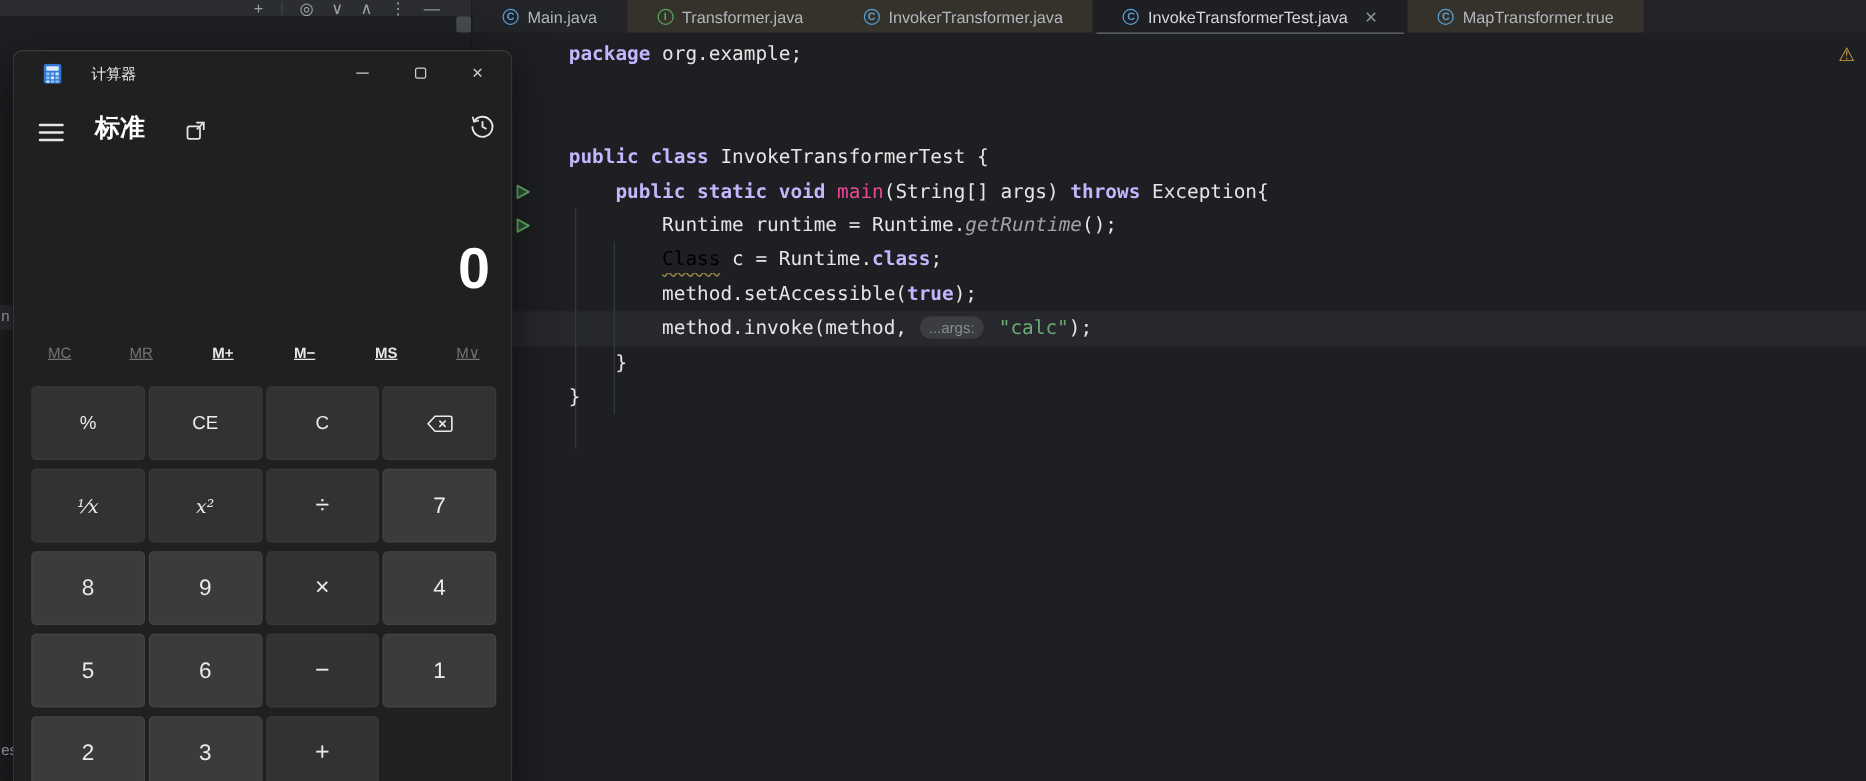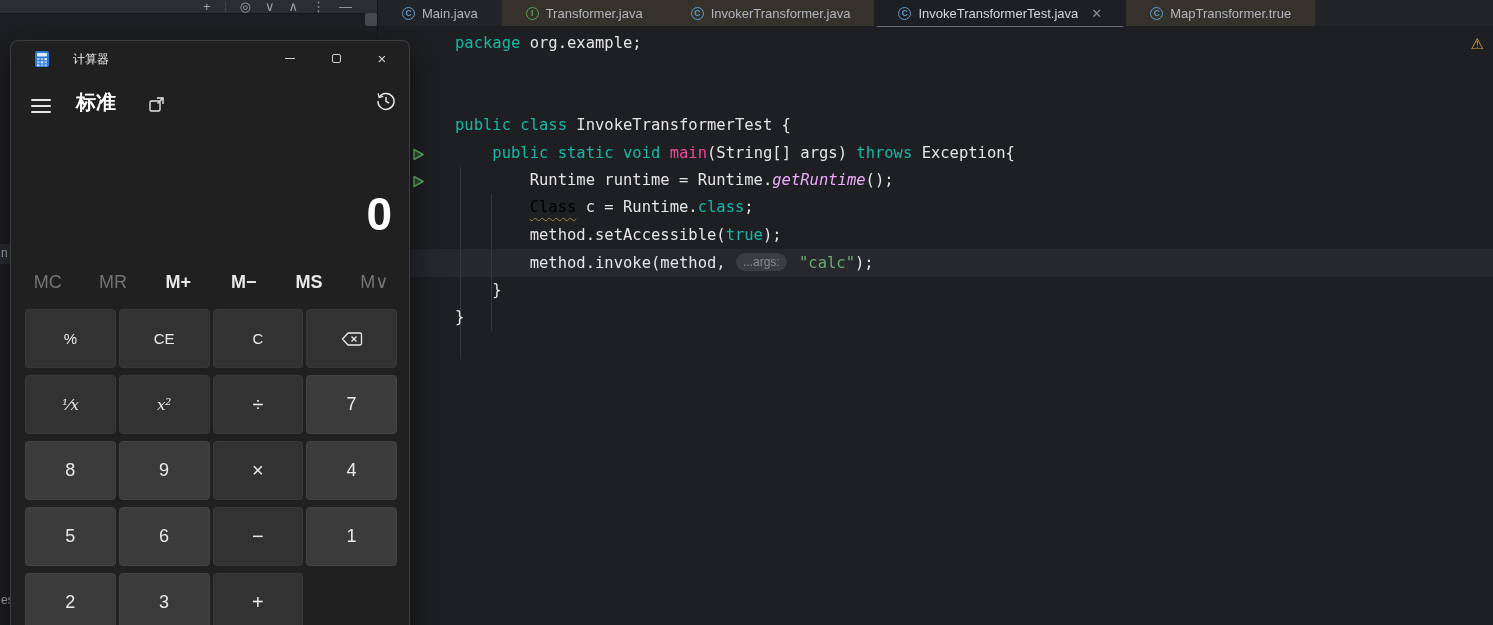--- a/index.html
+++ b/index.html
@@ -39,24 +39,24 @@
 
   
   .editor { position:absolute; left:378px; top:27px; width:1115px; height:598px; background:#1e1f22; }
   .cur-line { position:absolute; left:0; top:222px; width:100%; height:28px; background:#26282e; }
   .iguide { position:absolute; width:1px; background:#33363a; }
   .run-arrow { position:absolute; left:34px; width:13px; height:13px; }
   .code { position:absolute; left:77px; top:3px;
           font-family:"DejaVu Sans Mono","Liberation Mono", monospace;
           font-size:15.5px; }
   .code-line { height:27.4px; line-height:27.4px; white-space:pre; }
-  .k { color:#14b8a6; }
+  .k { color:#c4b5fd;font-weight:bold; }
   .p { color:#e5e5e5; }
   .d { color:#ec4899; }
-  .i { color:#f0abfc; font-style:italic; }
+  .i { color:#a3a3a3; font-style:italic; }
   .s { color:#6aab73; }
   .w { text-decoration:underline wavy #9d8a46; text-decoration-thickness:1px; text-underline-offset:4.5px; }
   .uw { text-decoration:underline wavy #9d8a46; text-decoration-thickness:1px; text-underline-offset:4.5px;
         box-shadow:0 1.5px 0 #9aa0a6; }
   .hint { background:#3b3d40; color:#878b92; font-family:"Liberation Sans",sans-serif;
           font-size:12px; border-radius:9px; padding:2px 7px; margin:0 3px 0 1px; vertical-align:1.5px; }
   .warn-badge { position:absolute; right:9px; top:8px; color:#d2a348; font-size:15px; }
 
   
   .calc { position:absolute; left:10px; top:40px; width:400px; height:600px;
@@ -80,21 +80,21 @@
   .pin-icon { position:absolute; left:136px; top:17px; }
   .hist-icon { position:absolute; right:12px; top:13px; }
 
   .calc-display { position:absolute; left:0; top:128px; width:100%; height:90px;
                   text-align:right; padding-right:17px;
                   font-size:46px; font-weight:bold; color:#fff; line-height:90px; }
 
   .mem-row { position:absolute; left:4px; top:225px; width:392px; height:32px;
              display:grid; grid-template-columns:repeat(6,1fr); }
   .mem-btn { display:flex; align-items:center; justify-content:center;
-             font-size:18px; font-weight:bold; color:#e8e8e8; border-radius:4px; }
+             font-size:12px; font-weight:bold; color:#e8e8e8; border-radius:4px;text-decoration:underline; }
   .mem-btn.disabled { color:#737373; font-weight:normal; }
 
   .keypad { position:absolute; left:14px; top:268px; width:372px;
             display:grid; grid-template-columns:repeat(4,1fr); gap:7px 3px; }
   .key { height:59px; border-radius:4px; display:flex; align-items:center; justify-content:center;
          font-size:15px; color:#eaeaea; background:#323232; border:1px solid #393939; }
   .key.num { background:#3b3b3b; border-color:#444; font-size:18px; }
   .key.op { font-size:20px; }
   .key.math { font-family:"DejaVu Serif", serif; font-style:italic; font-size:15px; }
 </style>

